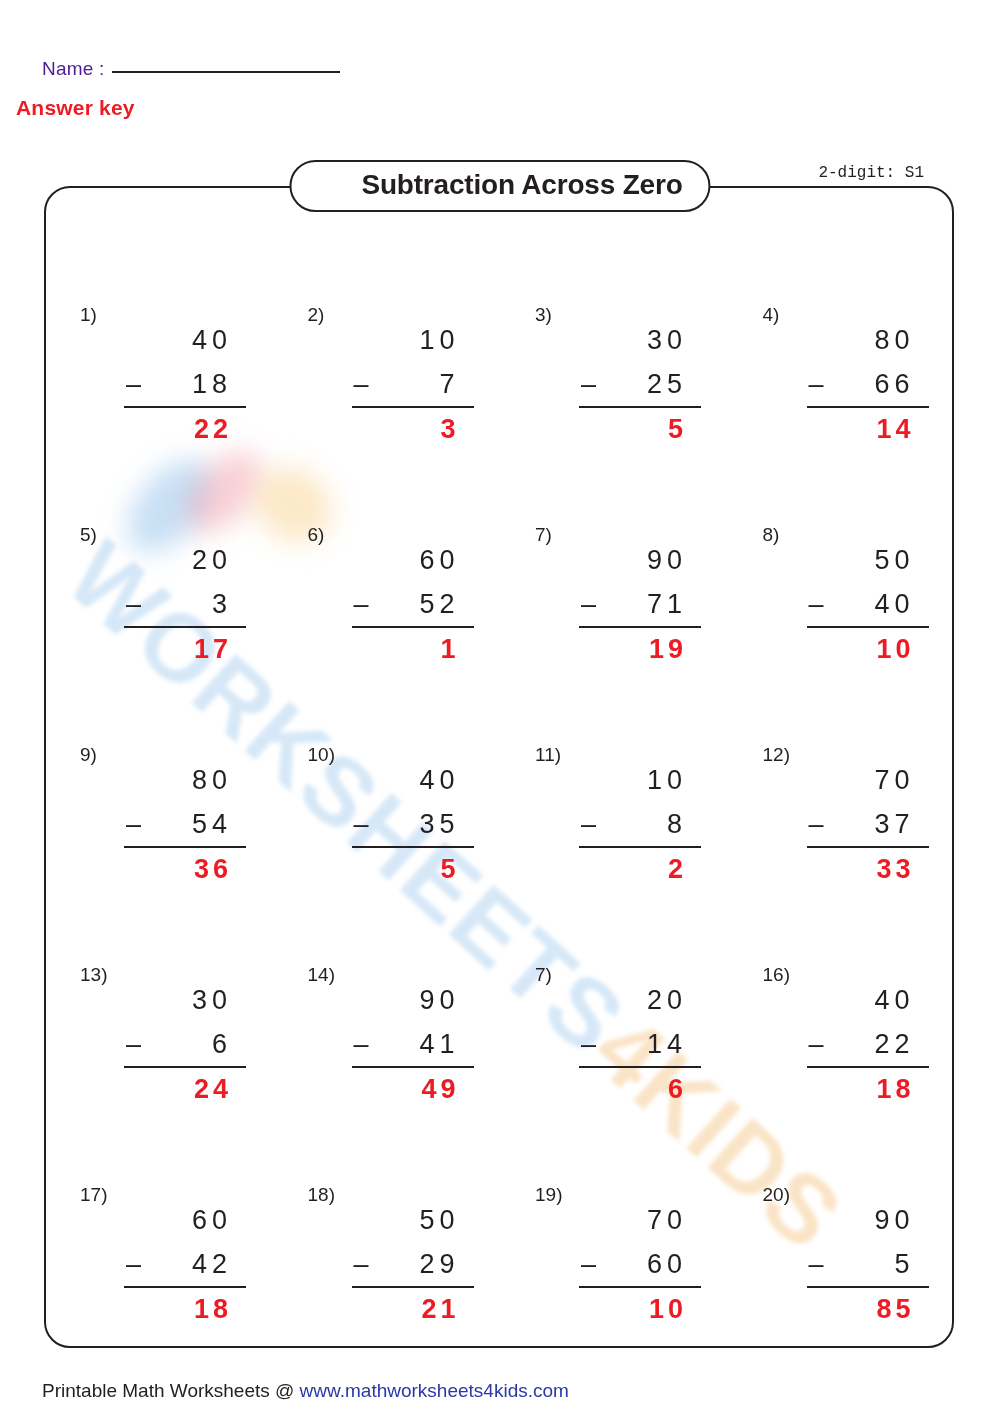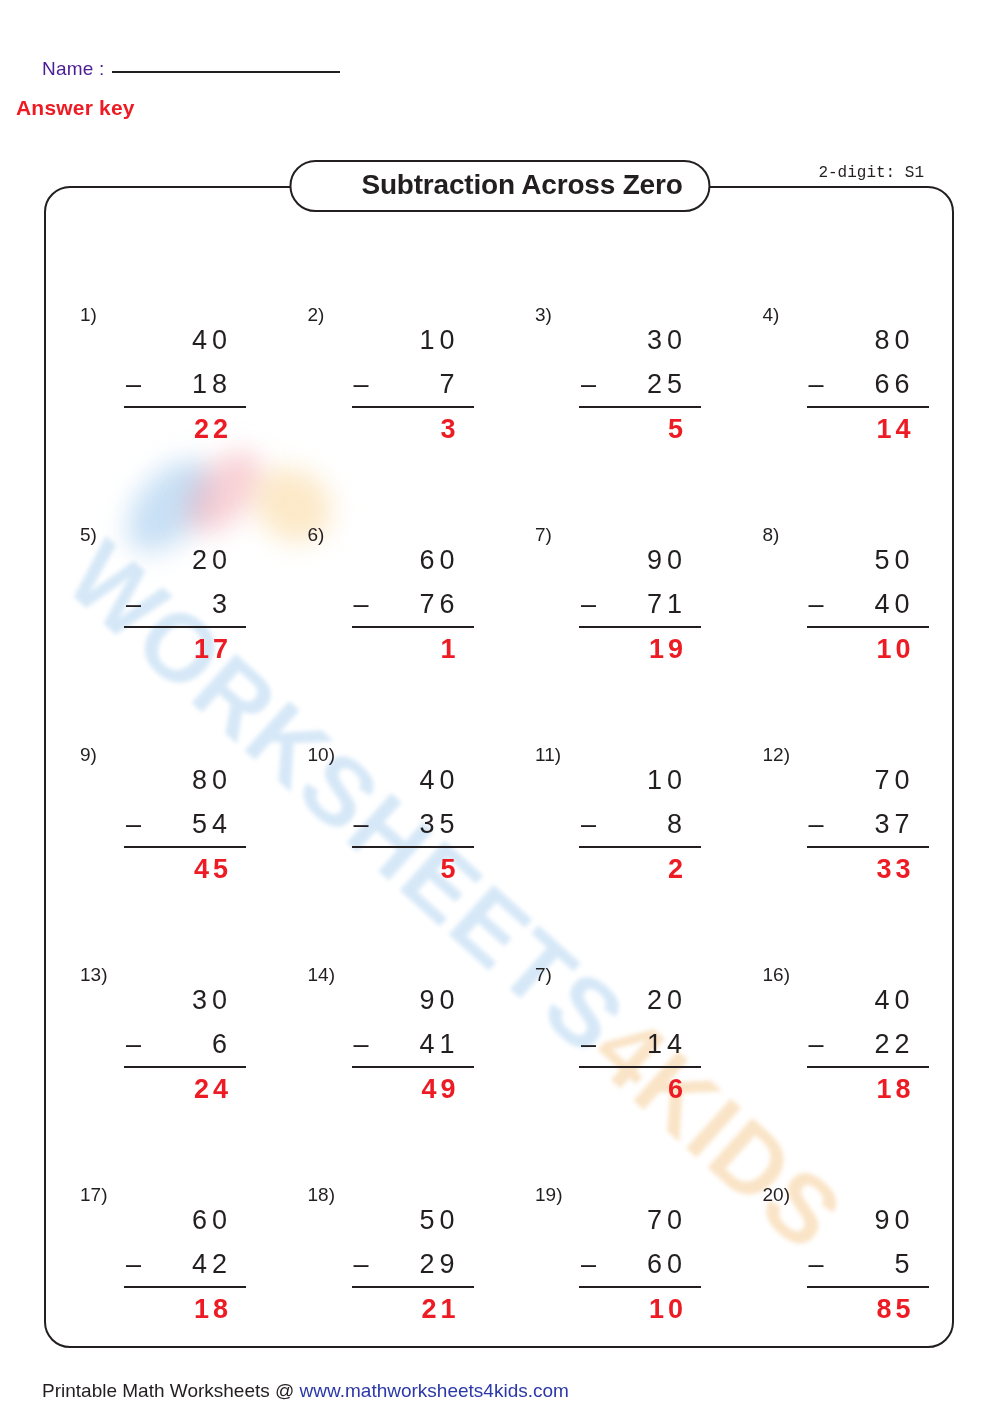--- a/index.html
+++ b/index.html
@@ -325,21 +325,21 @@
         <div class="rule"></div>
         <div class="answer">17</div>
       </div>
     </div>
     <div class="problem">
       <div class="pnum">6)</div>
       <div class="pstack">
         <div class="minuend">60</div>
         <div class="subtrahend-row">
           <span class="minus-sign">–</span>
-          <div class="subtrahend">76</div>
+          <div class="subtrahend">52</div>
         </div>
         <div class="rule"></div>
         <div class="answer">1</div>
       </div>
     </div>
     <div class="problem">
       <div class="pnum">7)</div>
       <div class="pstack">
         <div class="minuend">90</div>
         <div class="subtrahend-row">
@@ -367,21 +367,21 @@
   <div class="prow prow-3">
     <div class="problem">
       <div class="pnum">9)</div>
       <div class="pstack">
         <div class="minuend">80</div>
         <div class="subtrahend-row">
           <span class="minus-sign">–</span>
           <div class="subtrahend">54</div>
         </div>
         <div class="rule"></div>
-        <div class="answer">45</div>
+        <div class="answer">36</div>
       </div>
     </div>
     <div class="problem">
       <div class="pnum">10)</div>
       <div class="pstack">
         <div class="minuend">40</div>
         <div class="subtrahend-row">
           <span class="minus-sign">–</span>
           <div class="subtrahend">35</div>
         </div>

